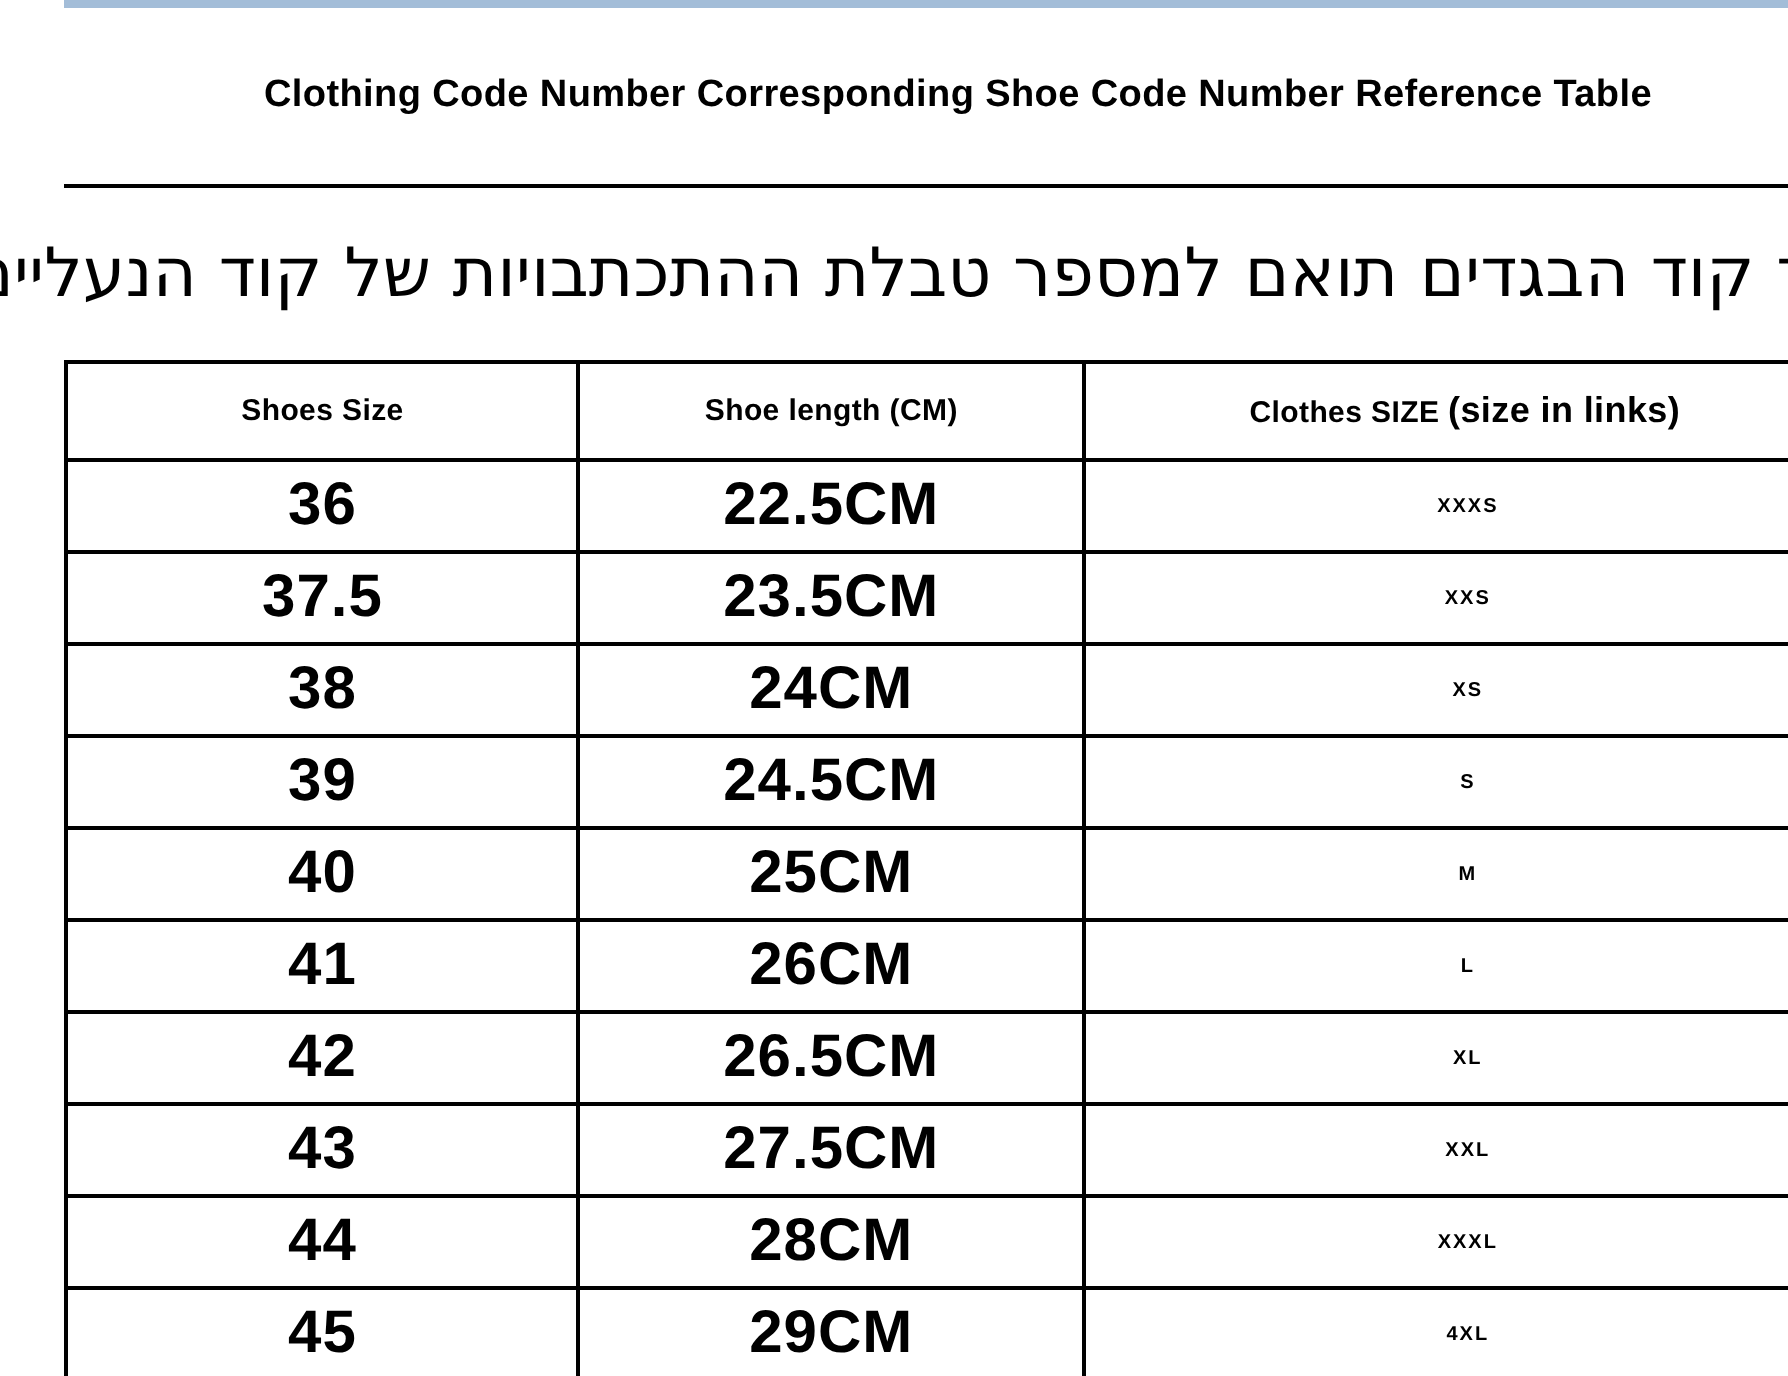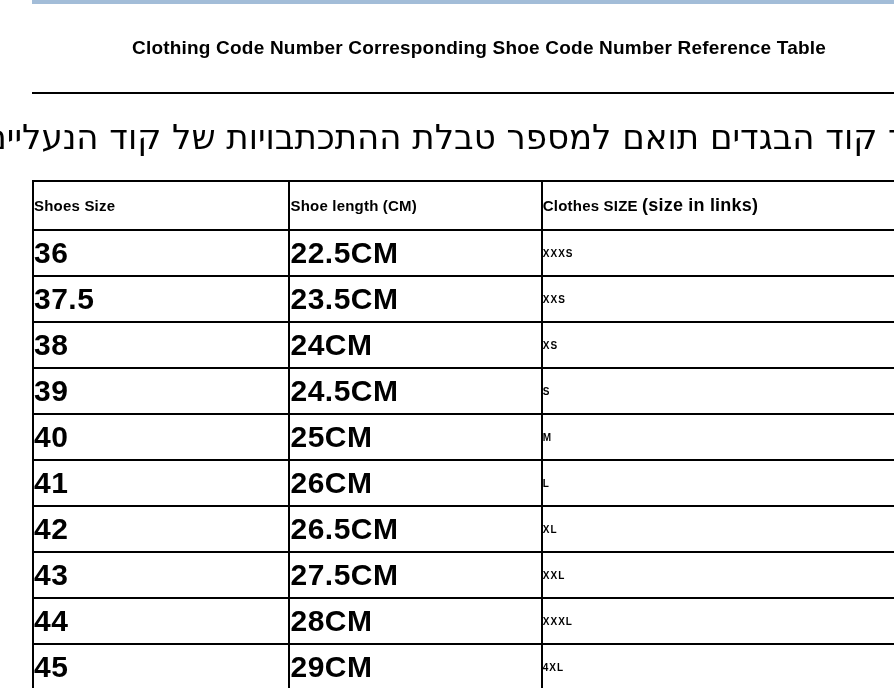--- a/index.html
+++ b/index.html
@@ -34,21 +34,21 @@
   }
 
   table.size-table {
     border-collapse: collapse;
     table-layout: fixed;
     width: 894px;
   }
   .size-table th, .size-table td {
     border: 2px solid #000;
     border-right: none;
-    text-align: left;
+    text-align: center;
     vertical-align: middle;
     padding: 0;
     overflow: hidden;
   }
   .size-table thead th:last-child { border-right: 2px solid #fca5a5; }
   .size-table thead tr { height: 49px; }
   .size-table tbody tr { height: 46px; }
 
   .col-shoes  { width: 249px; }
   .col-length { width: 245px; }

